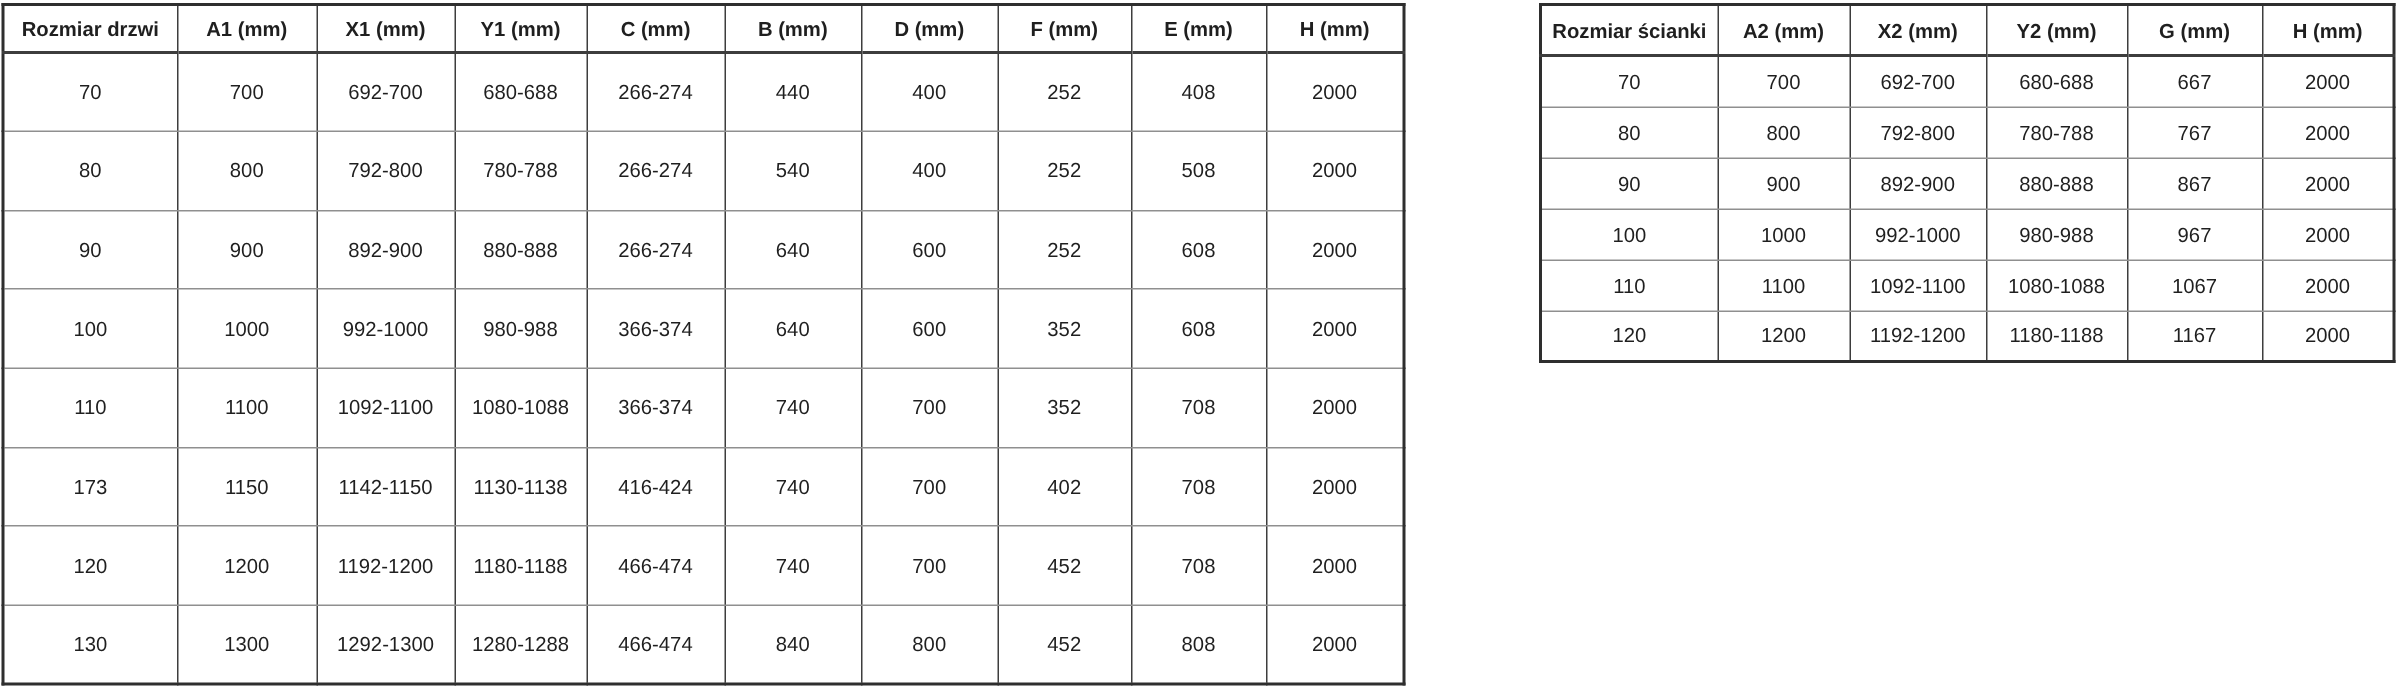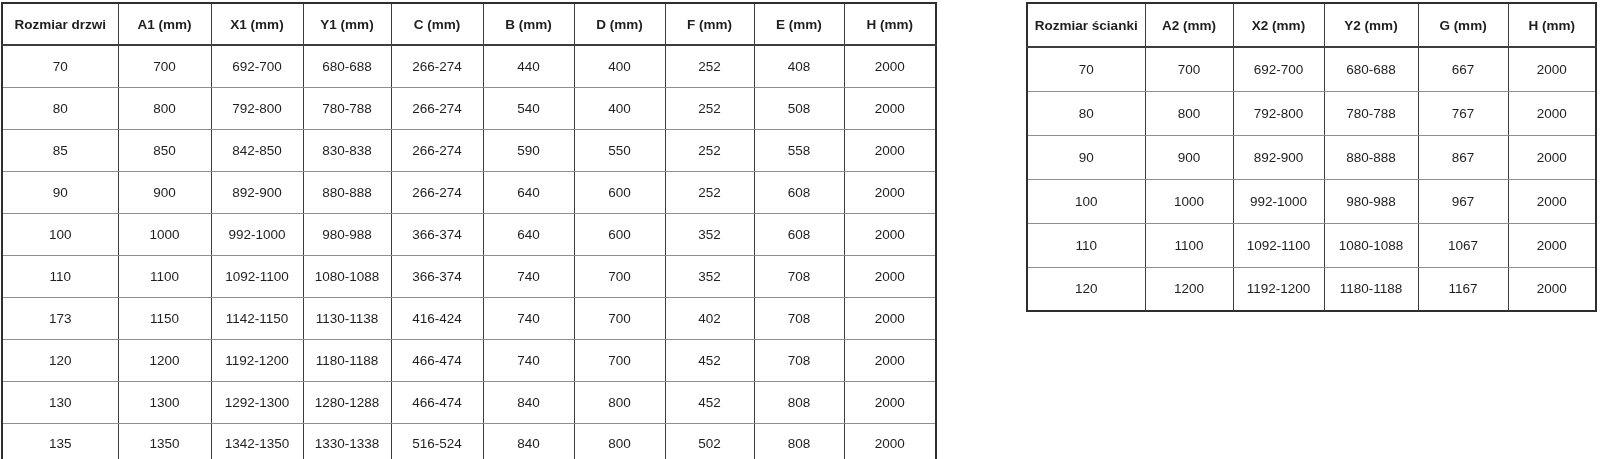--- a/index.html
+++ b/index.html
@@ -41,28 +41,28 @@
   }
   .spec-table td {
     font-weight: normal;
   }
   #doors-table {
     left: 1px;
     top: 2px;
     width: 934px;
     height: 455px;
   }
-  #doors-table tr { height: 42px; }
+  #doors-table tr { height: 32px; }
   #walls-table {
     left: 1026px;
     top: 2px;
     width: 570px;
     height: 198px;
   }
-  #walls-table tr { height: 44px; }
+  #walls-table tr { height: 34px; }
 </style>
 </head>
 <body>
 
 <div>
   <table id="doors-table" class="spec-table">
       <colgroup>
         <col style="width: 116px;">
         <col style="width: 93px;">
         <col style="width: 92px;">
@@ -107,32 +107,20 @@
           <td>792-800</td>
           <td>780-788</td>
           <td>266-274</td>
           <td>540</td>
           <td>400</td>
           <td>252</td>
           <td>508</td>
           <td>2000</td>
         </tr>
         <tr>
-          <td>85</td>
-          <td>850</td>
-          <td>842-850</td>
-          <td>830-838</td>
-          <td>266-274</td>
-          <td>590</td>
-          <td>550</td>
-          <td>252</td>
-          <td>558</td>
-          <td>2000</td>
-        </tr>
-        <tr>
           <td>90</td>
           <td>900</td>
           <td>892-900</td>
           <td>880-888</td>
           <td>266-274</td>
           <td>640</td>
           <td>600</td>
           <td>252</td>
           <td>608</td>
           <td>2000</td>
@@ -187,32 +175,20 @@
         </tr>
         <tr>
           <td>130</td>
           <td>1300</td>
           <td>1292-1300</td>
           <td>1280-1288</td>
           <td>466-474</td>
           <td>840</td>
           <td>800</td>
           <td>452</td>
-          <td>808</td>
-          <td>2000</td>
-        </tr>
-        <tr>
-          <td>135</td>
-          <td>1350</td>
-          <td>1342-1350</td>
-          <td>1330-1338</td>
-          <td>516-524</td>
-          <td>840</td>
-          <td>800</td>
-          <td>502</td>
           <td>808</td>
           <td>2000</td>
         </tr>
       </tbody>
     </table>
   <table id="walls-table" class="spec-table">
       <colgroup>
         <col style="width: 118px;">
         <col style="width: 88px;">
         <col style="width: 91px;">

